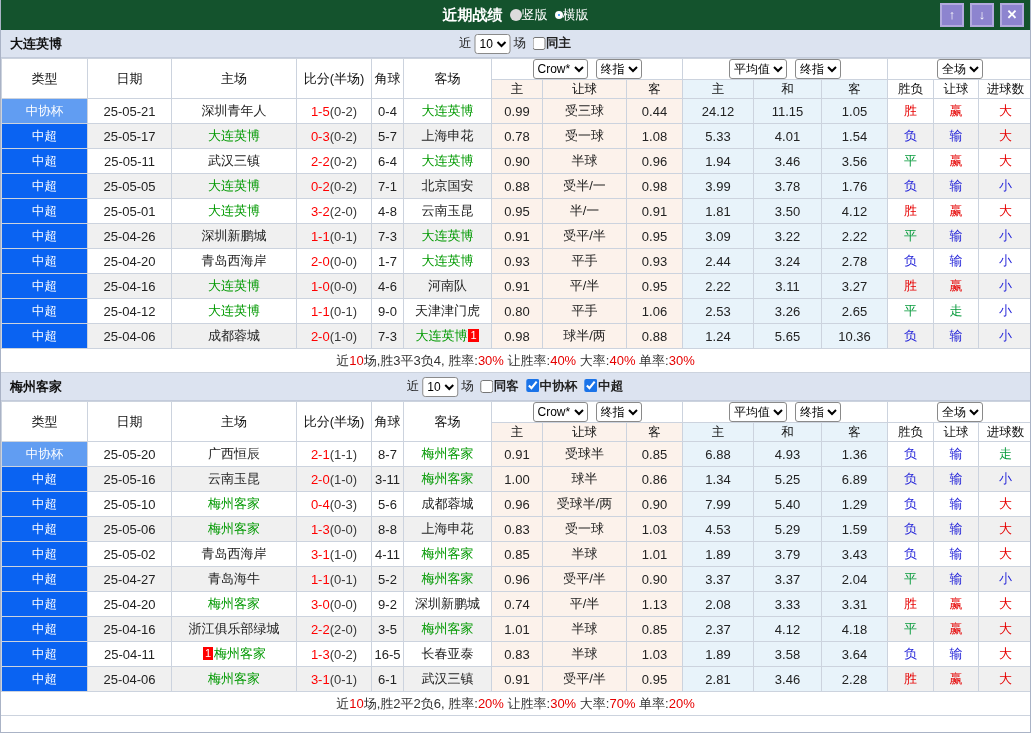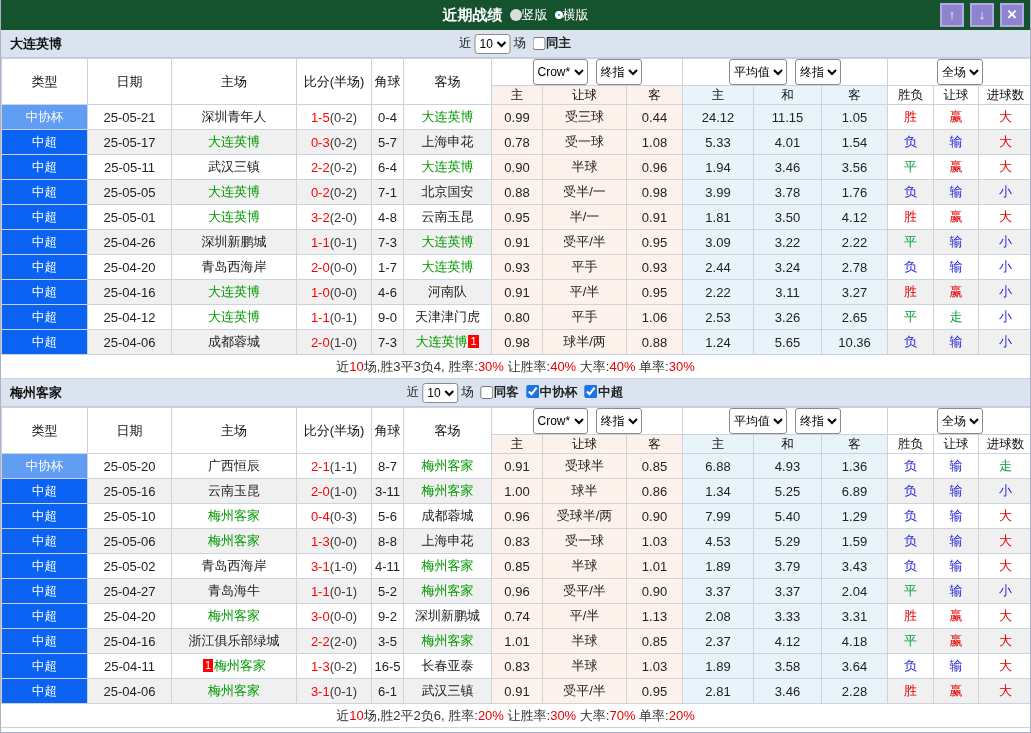--- a/index.html
+++ b/index.html
@@ -37,21 +37,21 @@
   }
   .filters select { height:20px; font-size:12px; margin:0 3px; border:1px solid #8a8a8a; border-radius:3px; background:#fff; }
   .filters input[type=checkbox] { width:13px; height:13px; accent-color:#1a73e8; margin:0 1px 0 6px; vertical-align:-2px; }
   .filters .lg-label { margin-right:1px;font-weight:bold; }
   
   table { border-collapse:collapse; table-layout:fixed; width:1031px; text-align:center; font-size:13px; }
   th,td { border:1px solid #ccd3de; padding:0; overflow:hidden; white-space:nowrap; }
   thead th { background:#fff; font-weight:normal; color:#111; }
   tr.h1 th { height:21px; }
   tr.h2 th { height:19px; font-size:12.5px; }
-  .grp-sel { font-size:12px; height:26px; border:1px solid #8a8a8a; border-radius:3px; background:#fff; margin:0 4px; }
+  .grp-sel { font-size:12px; height:20px; border:1px solid #8a8a8a; border-radius:3px; background:#fff; margin:0 4px; }
   tbody td { height:25px; }
   tbody tr:nth-child(even) td { background:#f0f0f0; }
   td.col-odds, th.sub-odds { background:#fcf2eb !important; }
   td.col-avg,  th.sub-avg  { background:#e8f3fa !important; }
   td.col-type { color:#fff; font-size:12.5px; }
   td.col-type.league { background:#0a63f2 !important; }
   td.col-type.cup    { background:#619df2 !important; }
   .score-main { color:#ff0000; }
   .score-half { color:#3a3a3a; }
   .team-green { color:#009900; }

